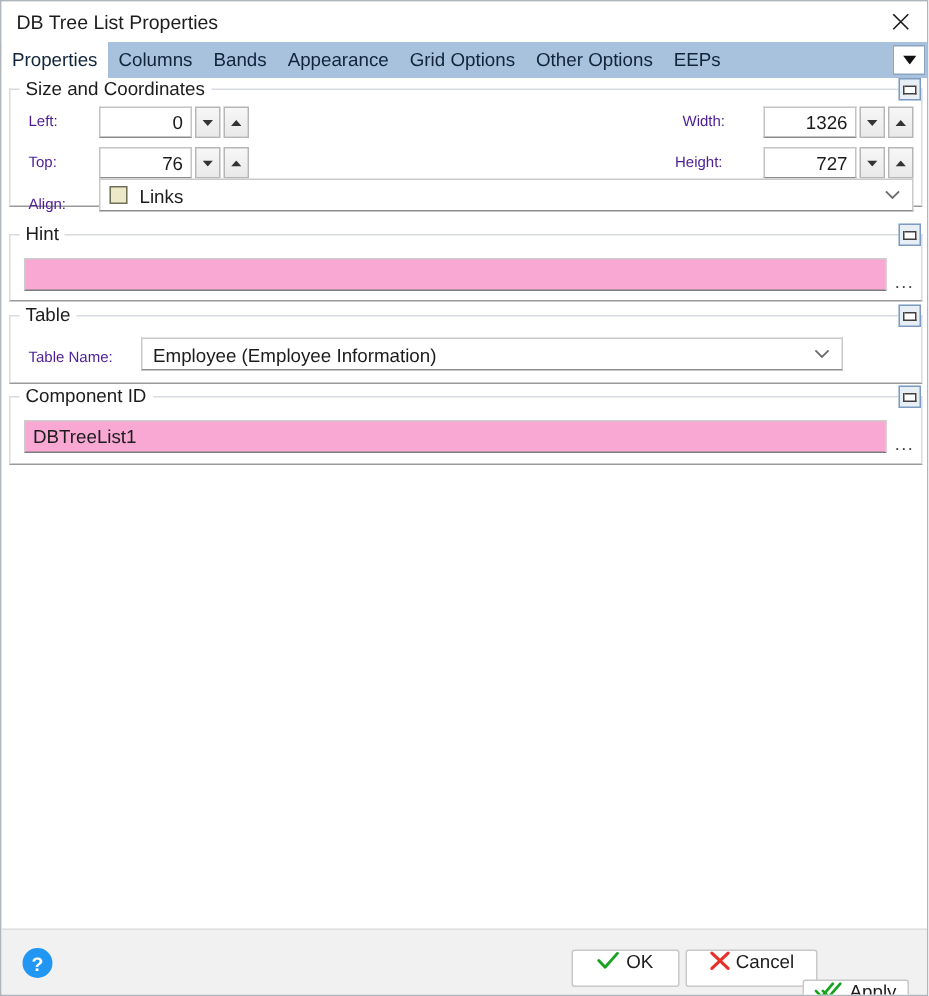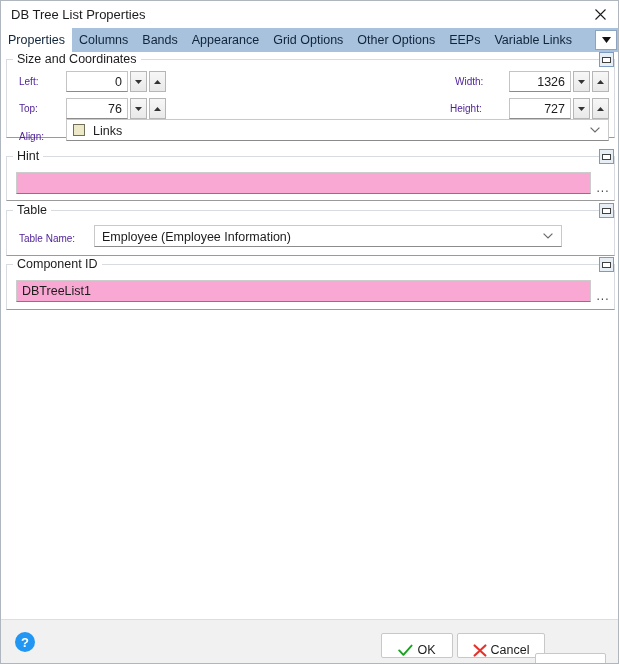--- a/index.html
+++ b/index.html
@@ -294,21 +294,21 @@
   }
   .dlg-btn {
     position: absolute;
     top: 632px;
     height: 25px;
     background: #ffffff;
     border: 1px solid #c8c8c8;
     border-radius: 2px;
     box-sizing: border-box;
     display: flex;
-    align-items: flex-end;
+    align-items: flex-start;
     justify-content: center;
     gap: 4px;
     font-size: 12.5px;
     color: #1c1c1c;
     cursor: pointer;
   }
   .dlg-btn svg { display: block; flex: none; }
 </style>
 </head>
 <body>
@@ -325,21 +325,20 @@
   </div>
 
   <div id="tabbar">
     <div class="tab active">Properties</div>
     <div class="tab">Columns</div>
     <div class="tab">Bands</div>
     <div class="tab">Appearance</div>
     <div class="tab">Grid Options</div>
     <div class="tab">Other Options</div>
     <div class="tab">EEPs</div>
-    <div class="tab">Variable Links</div>
     <div id="tab-overflow">
       <svg width="9" height="6" viewBox="0 0 9 6">
           <path d="M0 0 L9 0 L4.5 6 Z" fill="#111111"></path>
         </svg>
     </div>
   </div>
 
   <div id="page">
 
     <div class="group" id="grp-size" style="top:0px; height:86px;">

